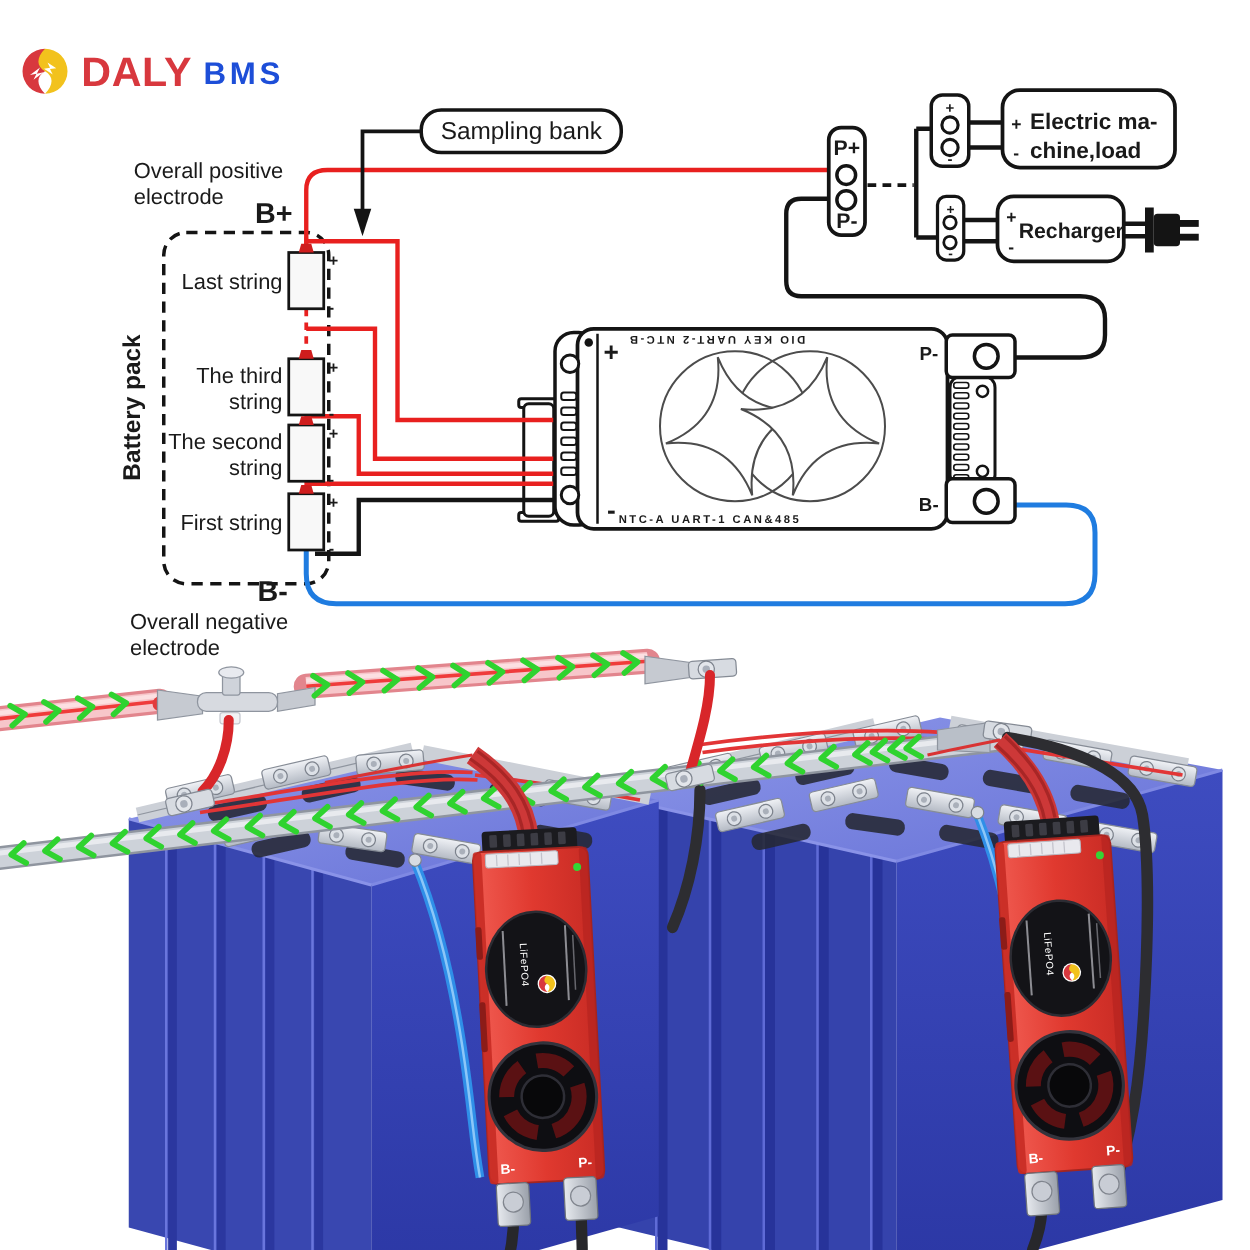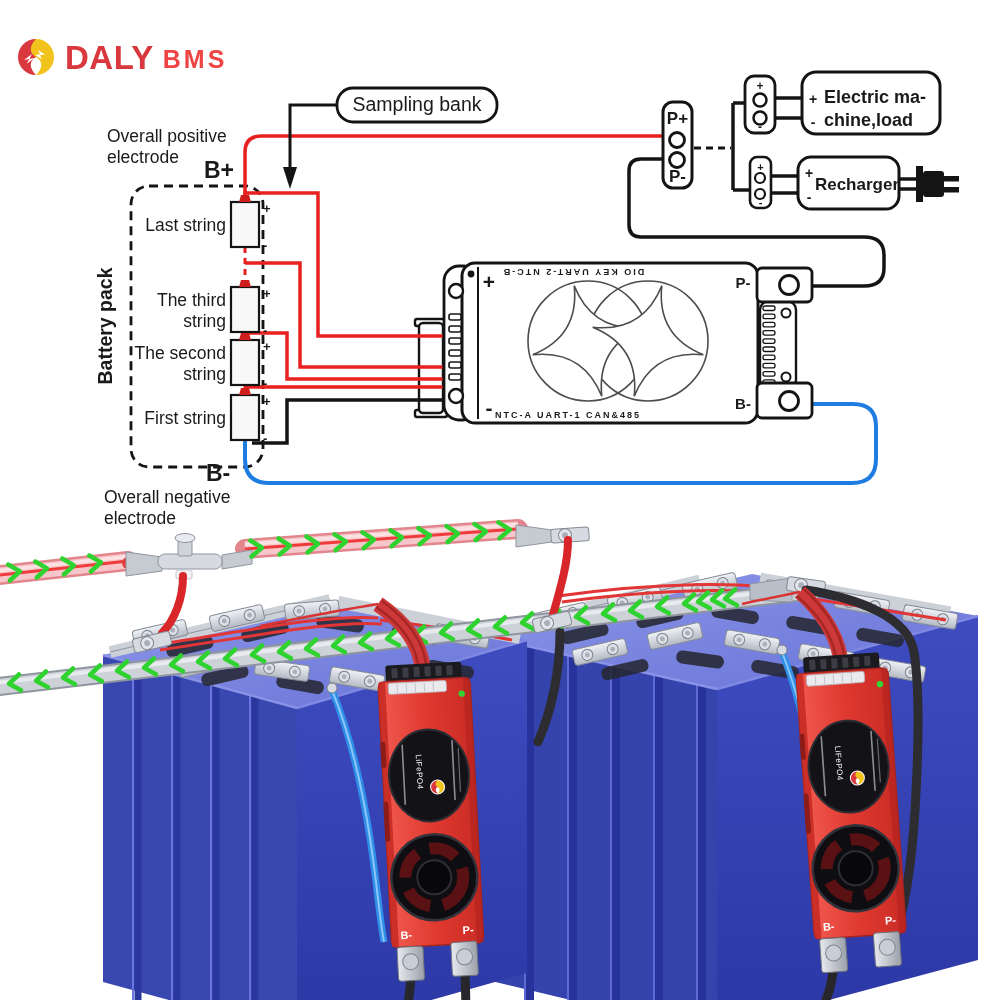--- a/index.html
+++ b/index.html
@@ -1,21 +1,21 @@
 <!DOCTYPE html>
 <html><head>
 <meta charset="utf-8">
 <style>
   html,body{margin:0;padding:0;background:#fff;}
   .canvas{position:relative;width:1000px;height:1000px;background:#fff;overflow:hidden;
           font-family:"Liberation Sans",sans-serif;margin-top:30px;}
   svg.main{position:absolute;left:0;top:0;}
   .logo{position:absolute;top:7px;left:16px;display:flex;align-items:center;gap:9px;z-index:5;}
   .logo-brand{font-size:33px;font-weight:800;color:#d8383e;letter-spacing:.5px;line-height:1;}
-  .logo-suffix{font-size:25px;font-weight:800;color:#ef4444;letter-spacing:3px;line-height:1;margin-top:5px;}
+  .logo-suffix{font-size:25px;font-weight:800;color:#1d4ed8;letter-spacing:3px;line-height:1;margin-top:5px;}
   
   text{fill:#1a1a1a;font-family:"Liberation Sans",sans-serif;}
   .lbl{font-size:17.5px;}
   .big{font-size:23px;font-weight:700;}
   .vlbl{font-size:19.5px;font-weight:700;}
   .callout{font-size:19.5px;}
   .pconn{font-size:17px;font-weight:700;}
   .pm14{font-size:14px;font-weight:700;}
   .pm12{font-size:12px;font-weight:700;}
   .pm11{font-size:11px;font-weight:700;}

